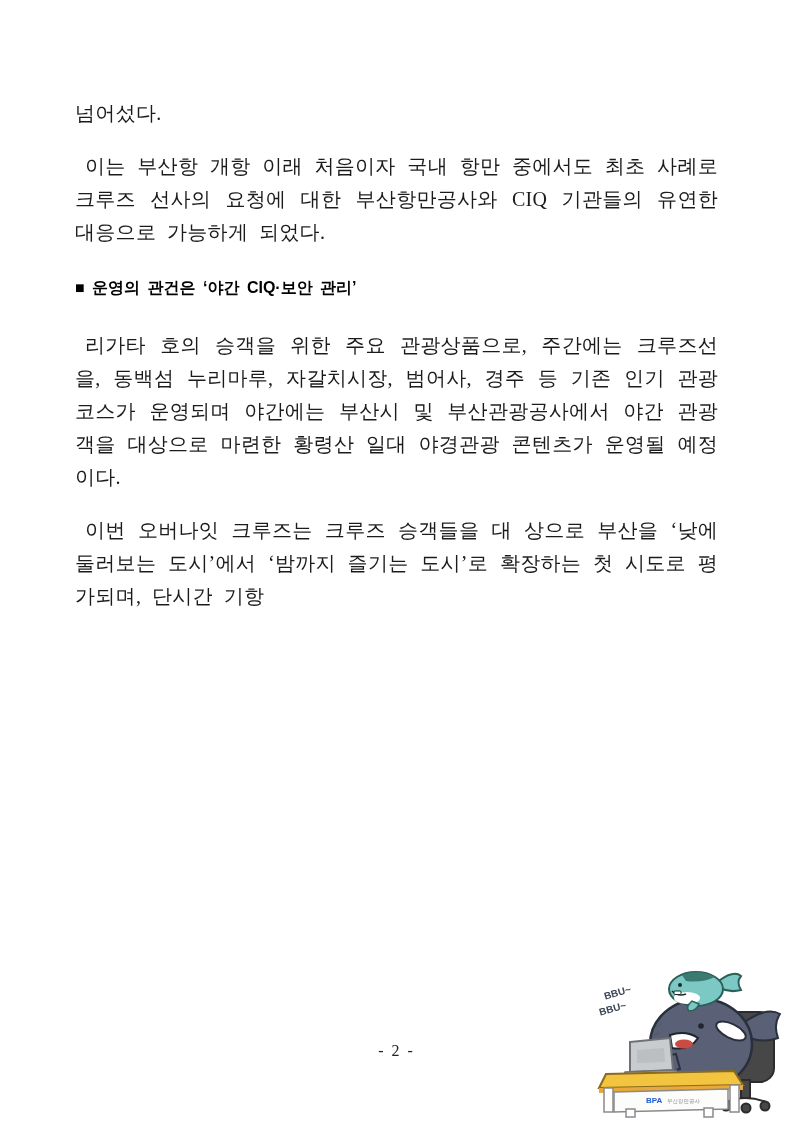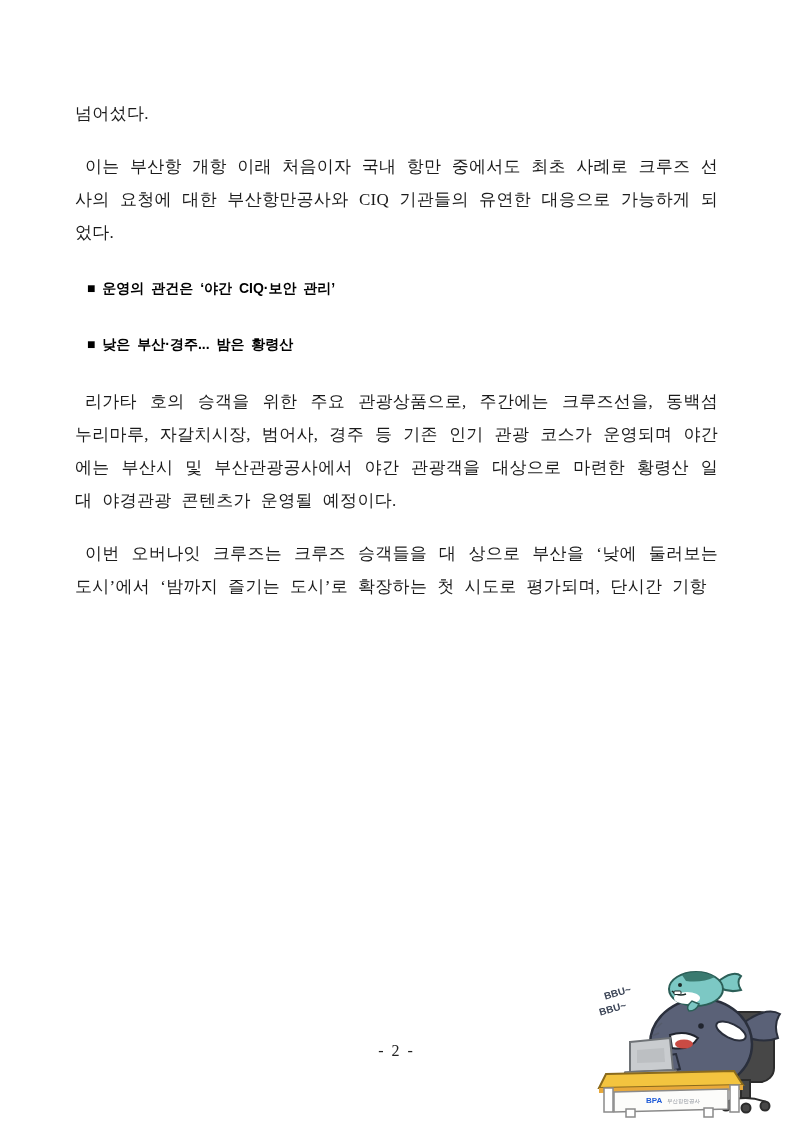--- a/index.html
+++ b/index.html
@@ -7,36 +7,36 @@
     width: 793px; height: 1122px;
     background: #ffffff;
     font-family: "Liberation Serif", "DejaVu Serif", serif;
     color: #1b1b1b;
     position: relative;
     overflow: hidden;
   }
   .page { position: relative; width: 793px; height: 1122px; background: #ffffff; }
   .content { padding: 97px 75px 0 75px; }
   p.body {
-    font-size: 17px;
+    font-size: 20px;
     line-height: 33px;
     text-align: justify;
     word-spacing: 5.5px;
     letter-spacing: 0.3px;
     margin: 0 0 20px 0;
     text-indent: 10px;
   }
   p.body.no-indent { text-indent: 0; }
   h2.sec {
     font-family: "Liberation Sans", "DejaVu Sans", sans-serif;
-    font-size: 14px;
+    font-size: 16px;
     font-weight: 700;
     color: #000000;
     line-height: 30px;
-    margin: 24px 0 26px 12px;
+    margin: 24px 0 26px 0;
     word-spacing: 3px;
   }
   .footer-page {
     position: absolute;
     left: 0; right: 0;
     top: 1042px;
     text-align: center;
     font-size: 16px;
     letter-spacing: 2px;
     color: #222;
@@ -50,21 +50,20 @@
   }
 </style>
 </head>
 <body>
 
 <div class="page">
   <div class="content">
     <p class="body no-indent">넘어섰다.</p>
     <p class="body">이는 부산항 개항 이래 처음이자 국내 항만 중에서도 최초 사례로 크루즈 선사의 요청에 대한 부산항만공사와 CIQ 기관들의 유연한 대응으로 가능하게 되었다.</p>
     <h2 class="sec">■ 운영의 관건은 ‘야간 CIQ·보안 관리’</h2>
-    <h2 class="sec">■ 낮은 부산·경주... 밤은 황령산</h2>
     <p class="body">리가타 호의 승객을 위한 주요 관광상품으로, 주간에는 크루즈선을, 동백섬 누리마루, 자갈치시장, 범어사, 경주 등 기존 인기 관광 코스가 운영되며 야간에는 부산시 및 부산관광공사에서 야간 관광객을 대상으로 마련한 황령산 일대 야경관광 콘텐츠가 운영될 예정이다.</p>
     <p class="body">이번 오버나잇 크루즈는 크루즈 승객들을 대 상으로 부산을 ‘낮에 둘러보는 도시’에서 ‘밤까지 즐기는 도시’로 확장하는 첫 시도로 평가되며, 단시간 기항</p>
   </div>
 
   <div class="footer-page">- 2 -</div>
 
   <div class="mascot-wrap">
     <svg width="206" height="166" viewBox="0 0 206 166" xmlns="http://www.w3.org/2000/svg">
 
       <rect x="138" y="60" width="52" height="70" rx="14" fill="#474747" stroke="#2c2c2c" stroke-width="2"></rect>

